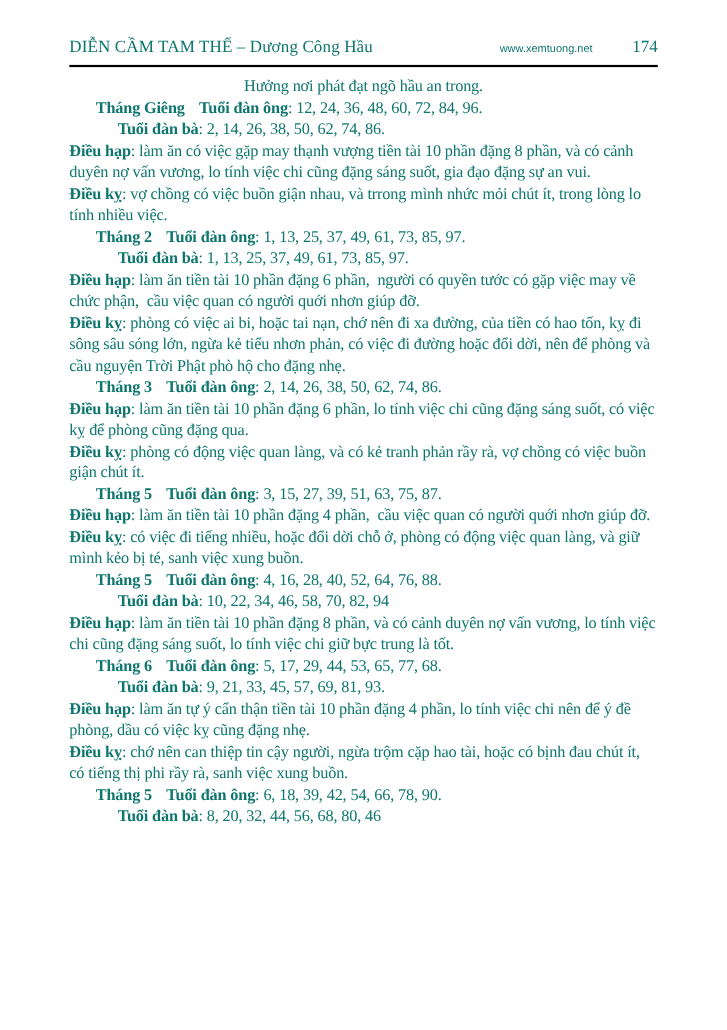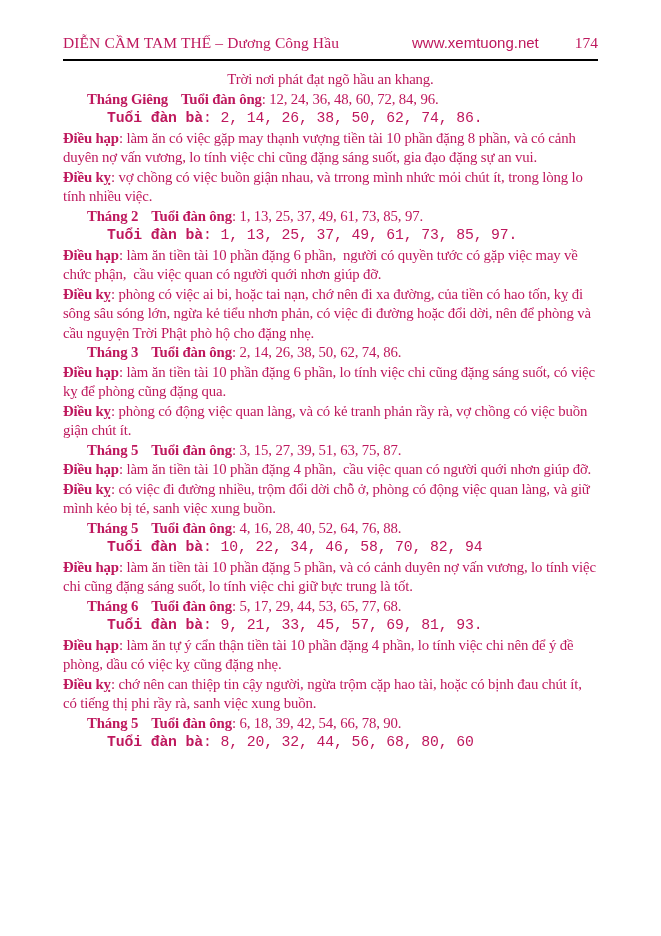--- a/index.html
+++ b/index.html
@@ -1,70 +1,70 @@
 <!DOCTYPE html>
 <html><head>
 <meta charset="utf-8">
 <style>
   html, body { margin: 0; padding: 0; background: #ffffff; }
   .page {
     position: relative;
     width: 661px;
     height: 936px;
     background: #ffffff;
-    color: #be185d;
+    color: #0f766e;
     font-family: "Liberation Serif", serif;
     overflow: hidden;
     box-sizing: border-box;
   }
   .header {
     display: flex;
     justify-content: space-between;
     align-items: baseline;
     margin: 34px 63px 0 63px;
     font-size: 15.5px;
   }
   .h-title { letter-spacing: 0.1px; white-space: nowrap; }
   .h-right { display: flex; align-items: baseline; gap: 36px; }
-  .h-site { font-family: "Liberation Sans", sans-serif; font-size: 15px; }
+  .h-site { font-family: "Liberation Sans", sans-serif; font-size: 10px; }
   .h-page { font-size: 15.5px; }
   .rule {
     margin: 7px 63px 0 63px;
     border-top: 2px solid #000000;
     height: 0;
   }
   .content {
     margin: 9px 63px 0 63px;
     font-size: 14.8px;
     line-height: 19.5px;
     letter-spacing: -0.15px;
     text-align: left;
   }
   .content p { margin: 0; }
   .intro { text-align: center; }
   .month-line { text-indent: 24px; }
   .mname { margin-right: 13px; }
-  .women-line { text-indent: 44px; font-family: Liberation Mono, monospace; }
+  .women-line { text-indent: 44px; }
   .para { white-space: pre-wrap; }
   b { font-weight: bold; }
 </style>
 </head>
 <body>
 
 <div class="page">
   <div class="header">
     <span class="h-title">DIỄN CẦM TAM THẾ – Dương Công Hầu</span>
     <span class="h-right">
         <span class="h-site">www.xemtuong.net</span>
         <span class="h-page">174</span>
       </span>
   </div>
   <div class="rule"></div>
   <div class="content">
-    <p class="intro">Trời nơi phát đạt ngõ hầu an khang.</p>
+    <p class="intro">Hưởng nơi phát đạt ngõ hầu an trong.</p>
     <div id="months">
   <section class="month">
     <p class="month-line"><b class="mname">Tháng Giêng</b><b>Tuổi đàn ông</b><span class="sep">: </span><span>12, 24, 36, 48, 60, 72, 84, 96.</span></p>
     <p class="women-line"><b>Tuổi đàn bà</b><span class="sep">: </span><span>2, 14, 26, 38, 50, 62, 74, 86.</span></p>
     <p class="para hap-line"><b>Điều hạp</b><span class="sep">: </span><span>làm ăn có việc gặp may thạnh vượng tiền tài 10 phần đặng 8 phần, và có cảnh duyên nợ vấn vương, lo tính việc chi cũng đặng sáng suốt, gia đạo đặng sự an vui.</span></p>
     <p class="para ky-line"><b>Điều kỵ</b><span class="sep">: </span><span>vợ chồng có việc buồn giận nhau, và trrong mình nhức mỏi chút ít, trong lòng lo tính nhiều việc.</span></p>
   </section>
 
   <section class="month">
     <p class="month-line"><b class="mname">Tháng 2</b><b>Tuổi đàn ông</b><span class="sep">: </span><span>1, 13, 25, 37, 49, 61, 73, 85, 97.</span></p>
@@ -75,36 +75,36 @@
 
   <section class="month">
     <p class="month-line"><b class="mname">Tháng 3</b><b>Tuổi đàn ông</b><span class="sep">: </span><span>2, 14, 26, 38, 50, 62, 74, 86.</span></p>
     <p class="para hap-line"><b>Điều hạp</b><span class="sep">: </span><span>làm ăn tiền tài 10 phần đặng 6 phần, lo tính việc chi cũng đặng sáng suốt, có việc kỵ để phòng cũng đặng qua.</span></p>
     <p class="para ky-line"><b>Điều kỵ</b><span class="sep">: </span><span>phòng có động việc quan làng, và có kẻ tranh phản rầy rà, vợ chồng có việc buồn giận chút ít.</span></p>
   </section>
 
   <section class="month">
     <p class="month-line"><b class="mname">Tháng 5</b><b>Tuổi đàn ông</b><span class="sep">: </span><span>3, 15, 27, 39, 51, 63, 75, 87.</span></p>
     <p class="para hap-line"><b>Điều hạp</b><span class="sep">: </span><span>làm ăn tiền tài 10 phần đặng 4 phần,  cầu việc quan có người quới nhơn giúp đỡ.</span></p>
-    <p class="para ky-line"><b>Điều kỵ</b><span class="sep">: </span><span>có việc đi đường nhiều, trộm đổi dời chỗ ở, phòng có động việc quan làng, và giữ mình kẻo bị té, sanh việc xung buồn.</span></p>
+    <p class="para ky-line"><b>Điều kỵ</b><span class="sep">: </span><span>có việc đi tiếng nhiều, hoặc đổi dời chỗ ở, phòng có động việc quan làng, và giữ mình kẻo bị té, sanh việc xung buồn.</span></p>
   </section>
 
   <section class="month">
     <p class="month-line"><b class="mname">Tháng 5</b><b>Tuổi đàn ông</b><span class="sep">: </span><span>4, 16, 28, 40, 52, 64, 76, 88.</span></p>
     <p class="women-line"><b>Tuổi đàn bà</b><span class="sep">: </span><span>10, 22, 34, 46, 58, 70, 82, 94</span></p>
-    <p class="para hap-line"><b>Điều hạp</b><span class="sep">: </span><span>làm ăn tiền tài 10 phần đặng 5 phần, và có cảnh duyên nợ vấn vương, lo tính việc chi cũng đặng sáng suốt, lo tính việc chi giữ bực trung là tốt.</span></p>
+    <p class="para hap-line"><b>Điều hạp</b><span class="sep">: </span><span>làm ăn tiền tài 10 phần đặng 8 phần, và có cảnh duyên nợ vấn vương, lo tính việc chi cũng đặng sáng suốt, lo tính việc chi giữ bực trung là tốt.</span></p>
   </section>
 
   <section class="month">
     <p class="month-line"><b class="mname">Tháng 6</b><b>Tuổi đàn ông</b><span class="sep">: </span><span>5, 17, 29, 44, 53, 65, 77, 68.</span></p>
     <p class="women-line"><b>Tuổi đàn bà</b><span class="sep">: </span><span>9, 21, 33, 45, 57, 69, 81, 93.</span></p>
     <p class="para hap-line"><b>Điều hạp</b><span class="sep">: </span><span>làm ăn tự ý cẩn thận tiền tài 10 phần đặng 4 phần, lo tính việc chi nên để ý đề phòng, dầu có việc kỵ cũng đặng nhẹ.</span></p>
     <p class="para ky-line"><b>Điều kỵ</b><span class="sep">: </span><span>chớ nên can thiệp tin cậy người, ngừa trộm cặp hao tài, hoặc có bịnh đau chút ít, có tiếng thị phi rầy rà, sanh việc xung buồn.</span></p>
   </section>
 
   <section class="month">
     <p class="month-line"><b class="mname">Tháng 5</b><b>Tuổi đàn ông</b><span class="sep">: </span><span>6, 18, 39, 42, 54, 66, 78, 90.</span></p>
-    <p class="women-line"><b>Tuổi đàn bà</b><span class="sep">: </span><span>8, 20, 32, 44, 56, 68, 80, 60</span></p>
+    <p class="women-line"><b>Tuổi đàn bà</b><span class="sep">: </span><span>8, 20, 32, 44, 56, 68, 80, 46</span></p>
 
   </section>
 </div>
   </div>
 </div>
 
 </body></html>

